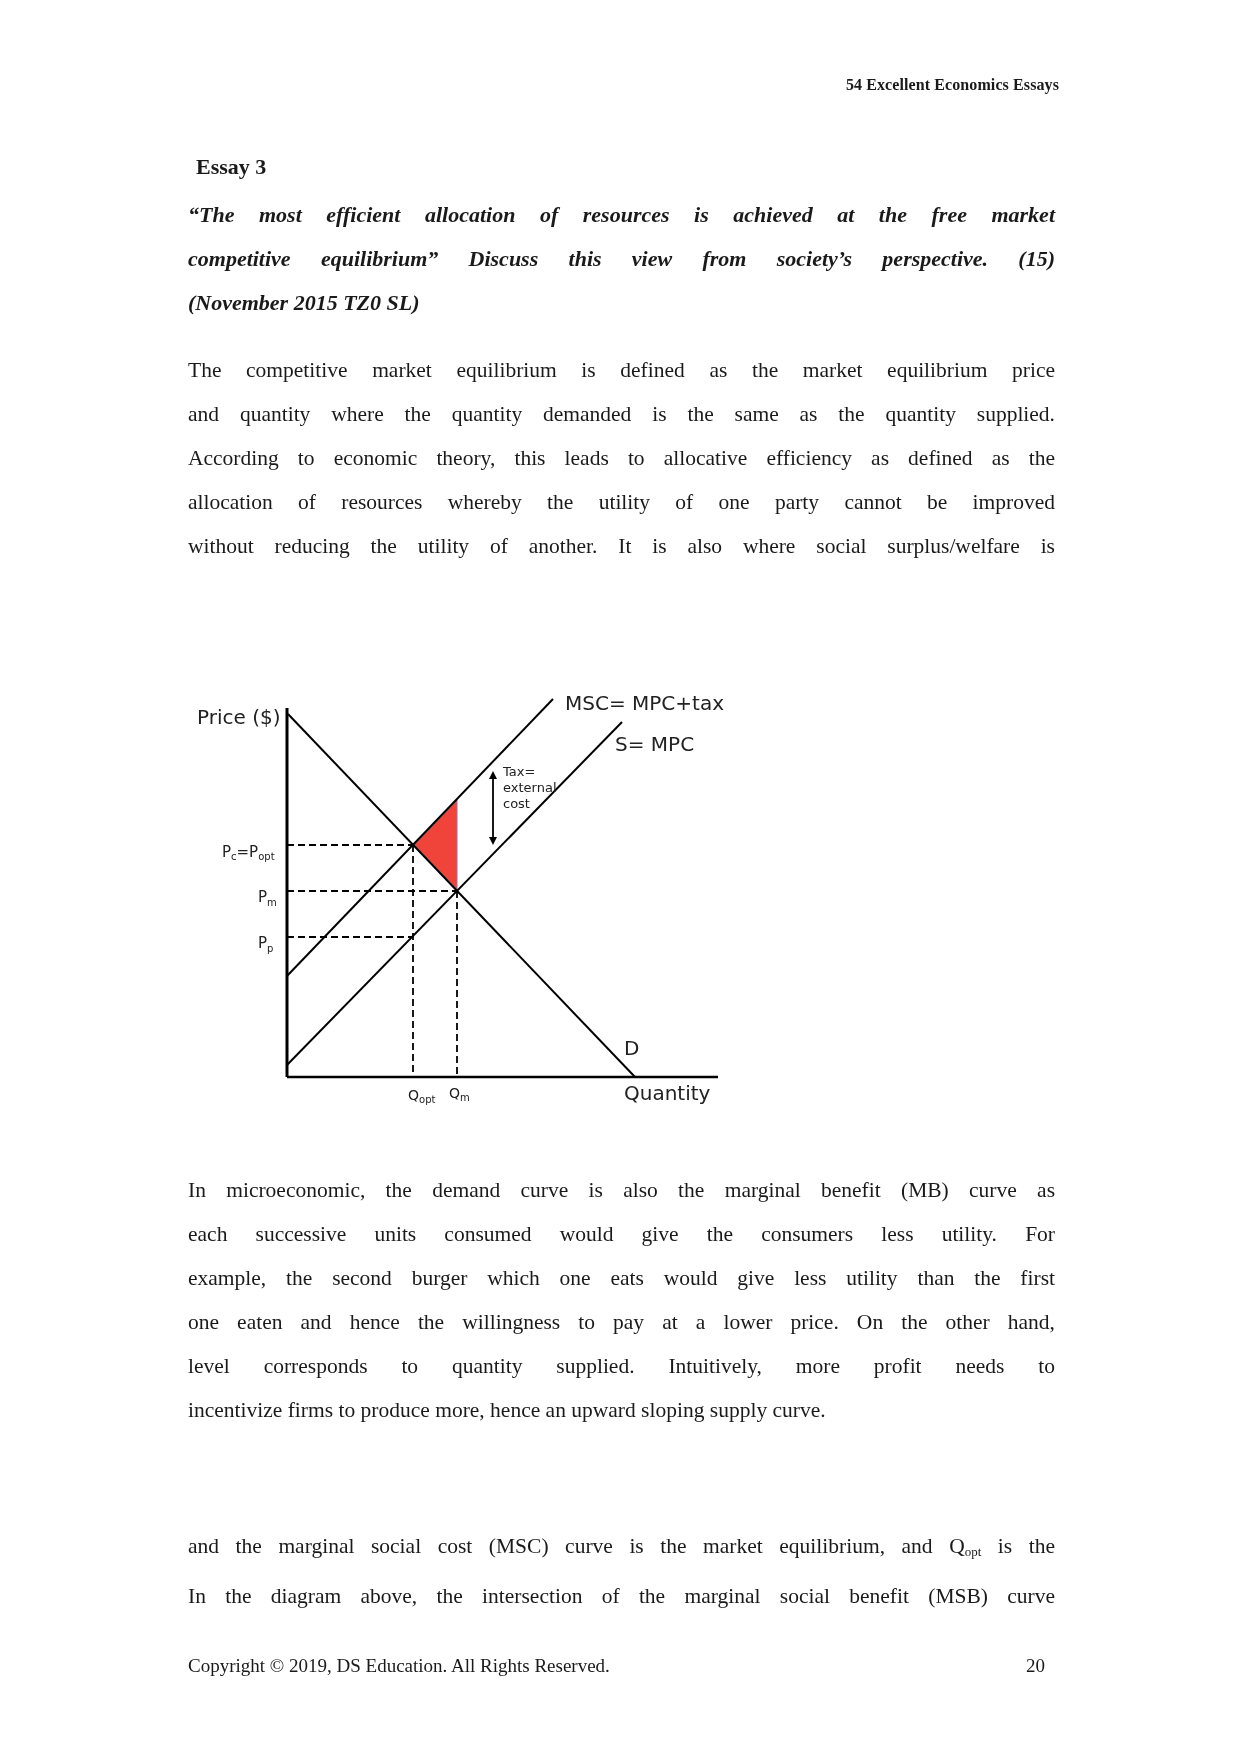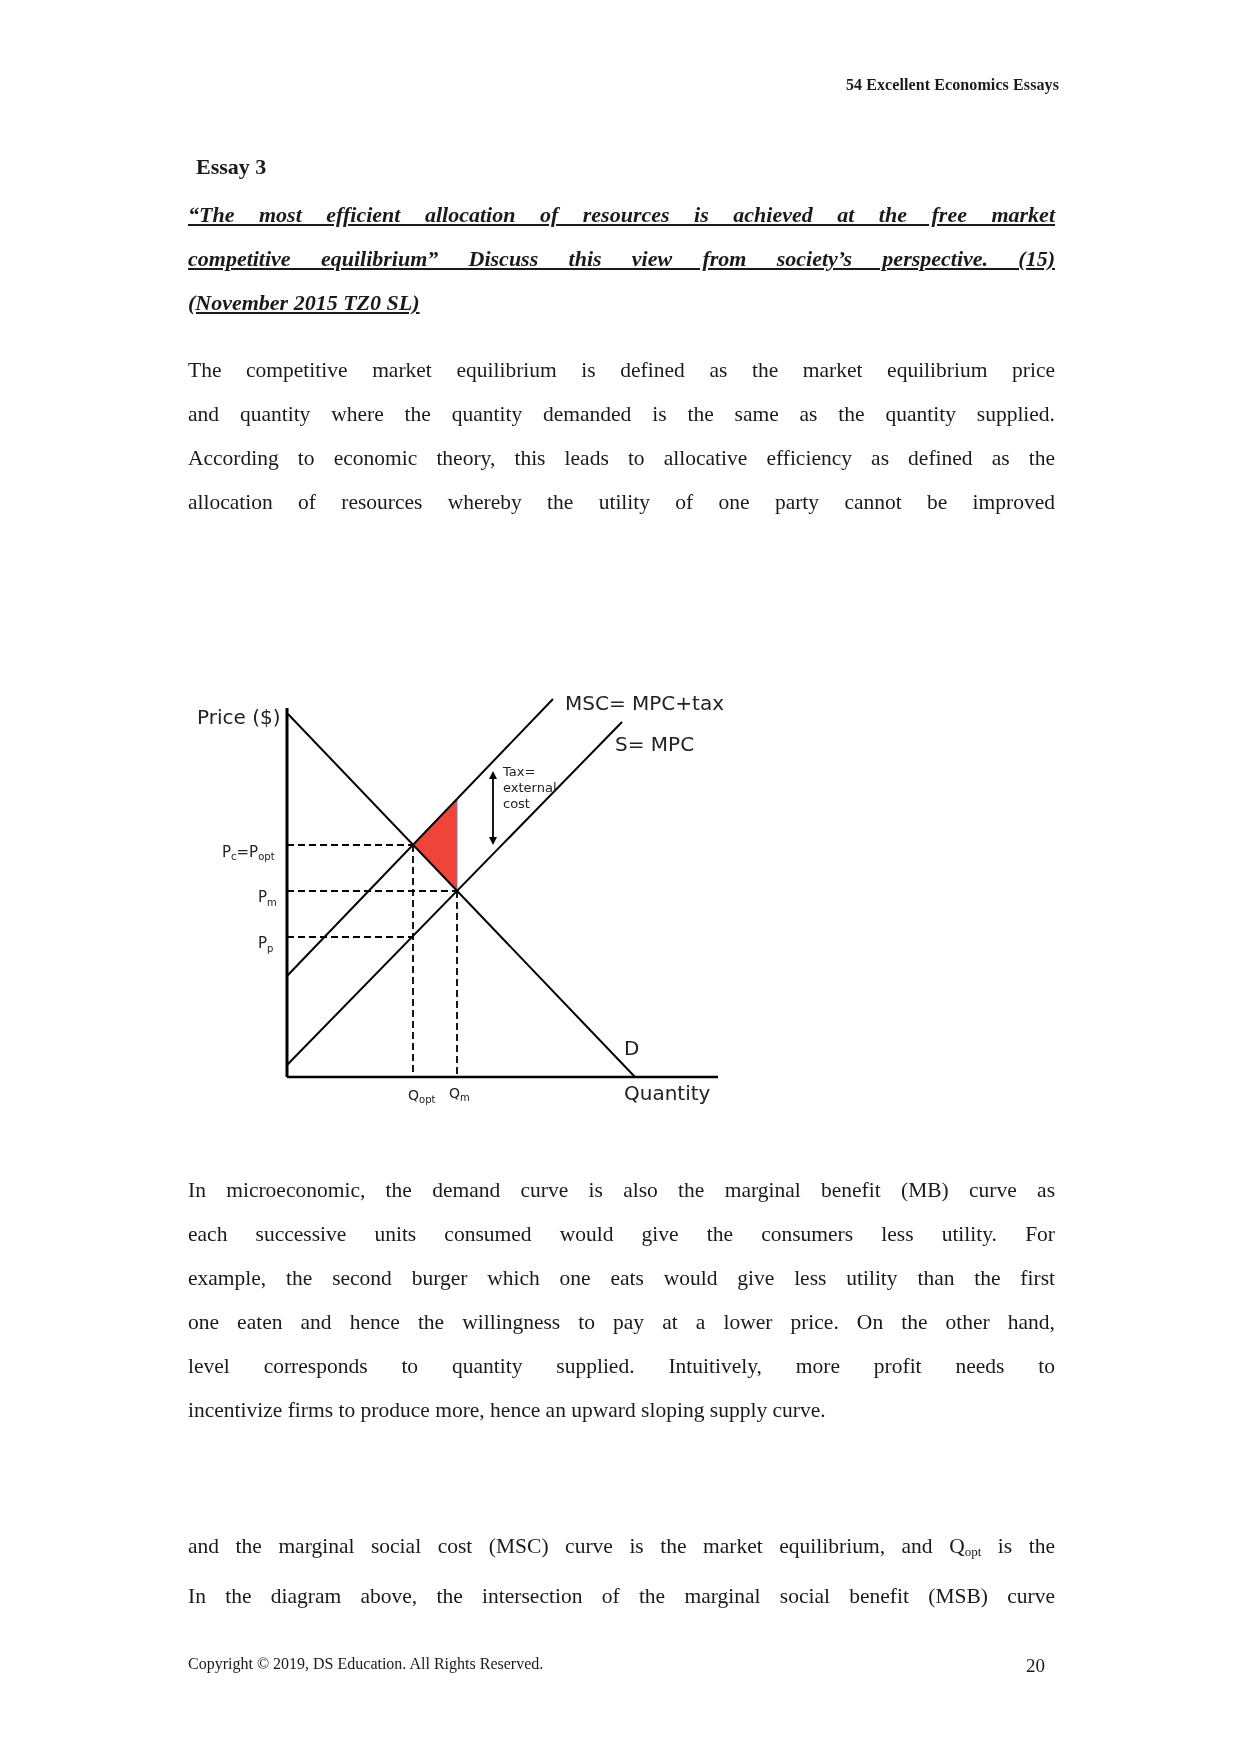--- a/index.html
+++ b/index.html
@@ -5,33 +5,33 @@
     html, body { margin: 0; padding: 0; background: #ffffff; }
     body { width: 1239px; height: 1754px; position: relative; overflow: hidden;
            font-family: "DejaVu Serif", "Liberation Serif", serif; color: #1a1a1a; }
     .running-header { position: absolute; top: 76px; right: 180px; font-size: 16px; font-weight: bold;
            font-family: "Liberation Serif", serif; letter-spacing: 0.1px; }
     .essay-title { position: absolute; top: 154px; left: 196px; font-size: 22px; font-weight: bold;
            font-family: "Liberation Serif", serif; }
     .question { position: absolute; top: 193px; left: 188px; width: 867px; font-size: 22px;
            font-weight: bold; font-style: italic; font-family: "Liberation Serif", serif;
            line-height: 44px; text-align: justify; text-align-last: left; }
-    .question .q-line { display: block; text-align: justify; text-align-last: justify; text-decoration: underline; }
+    .question .q-line { display: block; text-align: justify; text-align-last: justify; }
     .question .q-line.last { text-align-last: left; }
     .para { position: absolute; left: 188px; width: 867px; font-size: 21.5px;
             font-family: "Liberation Serif", serif; line-height: 44px; }
     .para .line { display: block; text-align: justify; text-align-last: justify; white-space: nowrap; overflow: visible; }
     .para .line.last { text-align-last: left; }
     .p1 { top: 348px; }
     .p2 { top: 1168px; }
     .p3 { top: 1524px; }
     sub.s { font-size: 13px; vertical-align: -3px; }
     .chart { position: absolute; left: 0; top: 0; width: 1239px; height: 1754px; pointer-events: none; }
     .chart text { font-family: "DejaVu Sans", "Liberation Sans", sans-serif; fill: #222; }
-    .footer-copy { position: absolute; top: 1655px; left: 188px; font-size: 16px;
+    .footer-copy { position: absolute; top: 1655px; left: 188px; font-size: 19px;
            font-family: "Liberation Serif", serif; text-align: center; }
     .footer-page { position: absolute; top: 1655px; left: 1026px; font-size: 19px;
            font-family: "Liberation Serif", serif; }
   </style>
 </head>
 <body>
 
 <div class="running-header">54 Excellent Economics Essays</div>
 
 <div class="essay-title">Essay 3</div>
@@ -40,20 +40,21 @@
   <span class="q-line">“The most efficient allocation of resources is achieved at the free market</span>
   <span class="q-line">competitive equilibrium” Discuss this view from society’s perspective. (15)</span>
   <span class="q-line last">(November 2015 TZ0 SL)</span>
 </div>
 
 <div class="para p1">
   <span class="line">The competitive market equilibrium is defined as the market equilibrium price</span>
   <span class="line">and quantity where the quantity demanded is the same as the quantity supplied.</span>
   <span class="line">According to economic theory, this leads to allocative efficiency as defined as the</span>
   <span class="line">allocation of resources whereby the utility of one party cannot be improved</span>
+  <span class="line">without reducing the utility of another.  It is also where social surplus/welfare is</span>
 </div>
 
 <svg class="chart" viewBox="0 0 1239 1754" xmlns="http://www.w3.org/2000/svg">
 
   <polygon points="413,845 457,799 457,891" fill="#F0433A" stroke="#7084A8" stroke-width="1"></polygon>
 
   <line x1="287" y1="708" x2="287" y2="1077" stroke="#000" stroke-width="3"></line>
   <line x1="287" y1="1077" x2="718" y2="1077" stroke="#000" stroke-width="2.5"></line>
 
   <line x1="288" y1="714" x2="635" y2="1077" stroke="#000" stroke-width="2"></line>

